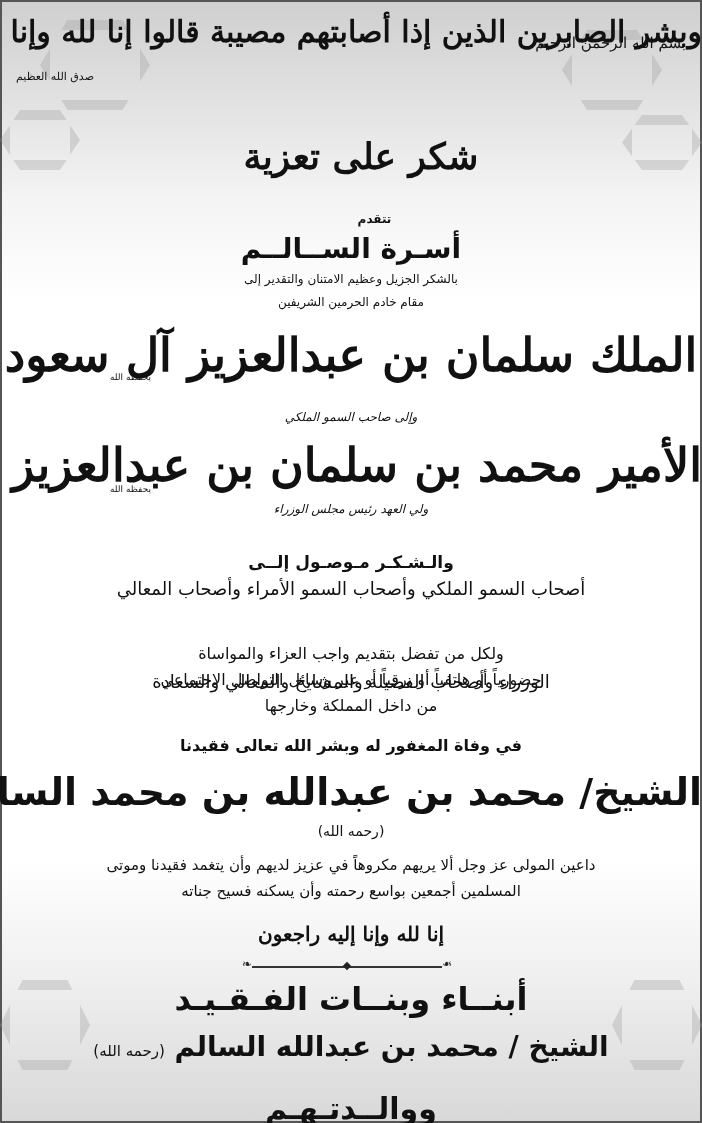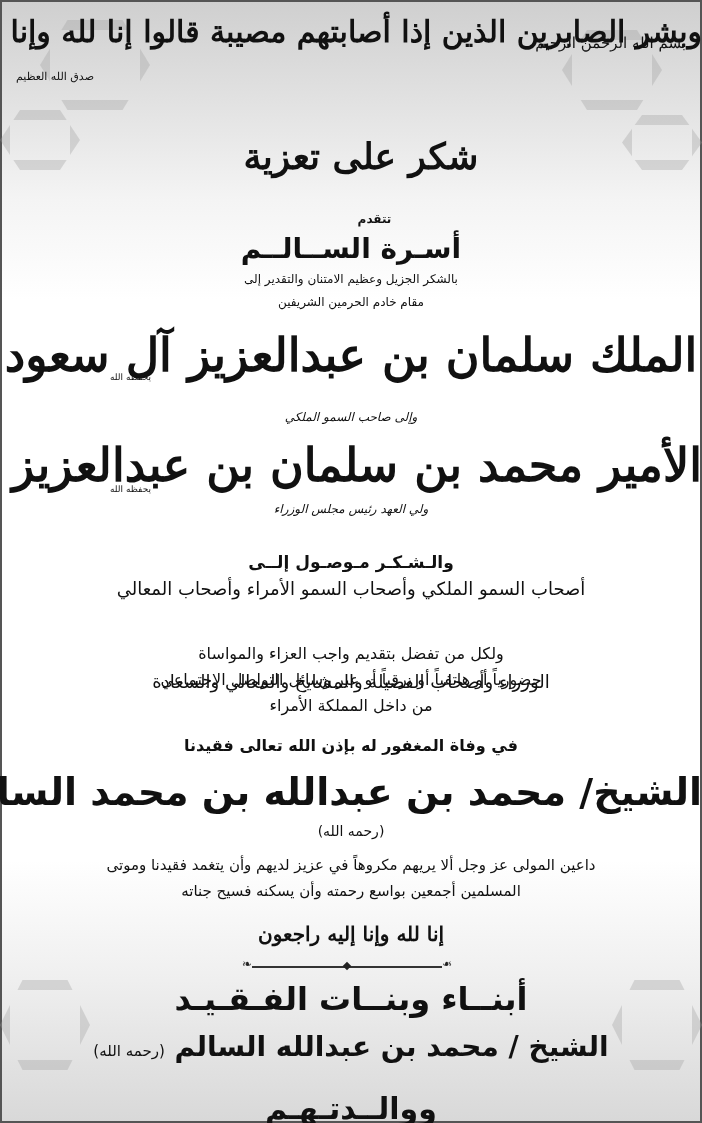--- a/index.html
+++ b/index.html
@@ -76,23 +76,23 @@
 
 <div class="line calli prince">الأمير محمد بن سلمان بن عبدالعزيز آل سعود</div>
 <div class="honor2">يحفظه الله</div>
 <div class="line crown">ولي العهد رئيس مجلس الوزراء</div>
 
 <div class="line thanks-ext">والـشـكـر مـوصـول إلــى</div>
 <div class="line b1">أصحاب السمو الملكي وأصحاب السمو الأمراء وأصحاب المعالي</div>
 <div class="line b2">الوزراء وأصحاب الفضيلة والمشايخ والمعالي والسعادة</div>
 <div class="line b3">ولكل من تفضل بتقديم واجب العزاء والمواساة</div>
 <div class="line b4">حضورياً أو هاتفياً أو برقياً أو عبر وسائل التواصل الاجتماعي</div>
-<div class="line b5">من داخل المملكة الأمراء</div>
+<div class="line b5">من داخل المملكة وخارجها</div>
 
-<div class="line death">في وفاة المغفور له بإذن الله تعالى فقيدنا</div>
+<div class="line death">في وفاة المغفور له وبشر الله تعالى فقيدنا</div>
 <div class="line deceased">الشيخ/ محمد بن عبدالله بن محمد السالم</div>
 <div class="line rahm">(رحمه الله)</div>
 
 <div class="line prayer1">داعين المولى عز وجل ألا يريهم مكروهاً في عزيز لديهم وأن يتغمد فقيدنا وموتى</div>
 <div class="line prayer2">المسلمين أجمعين بواسع رحمته وأن يسكنه فسيح جناته</div>
 
 <div class="line calli verse2">إنا لله وإنا إليه راجعون</div>
 <div class="divider">
     <span class="dot"></span>
   </div>

